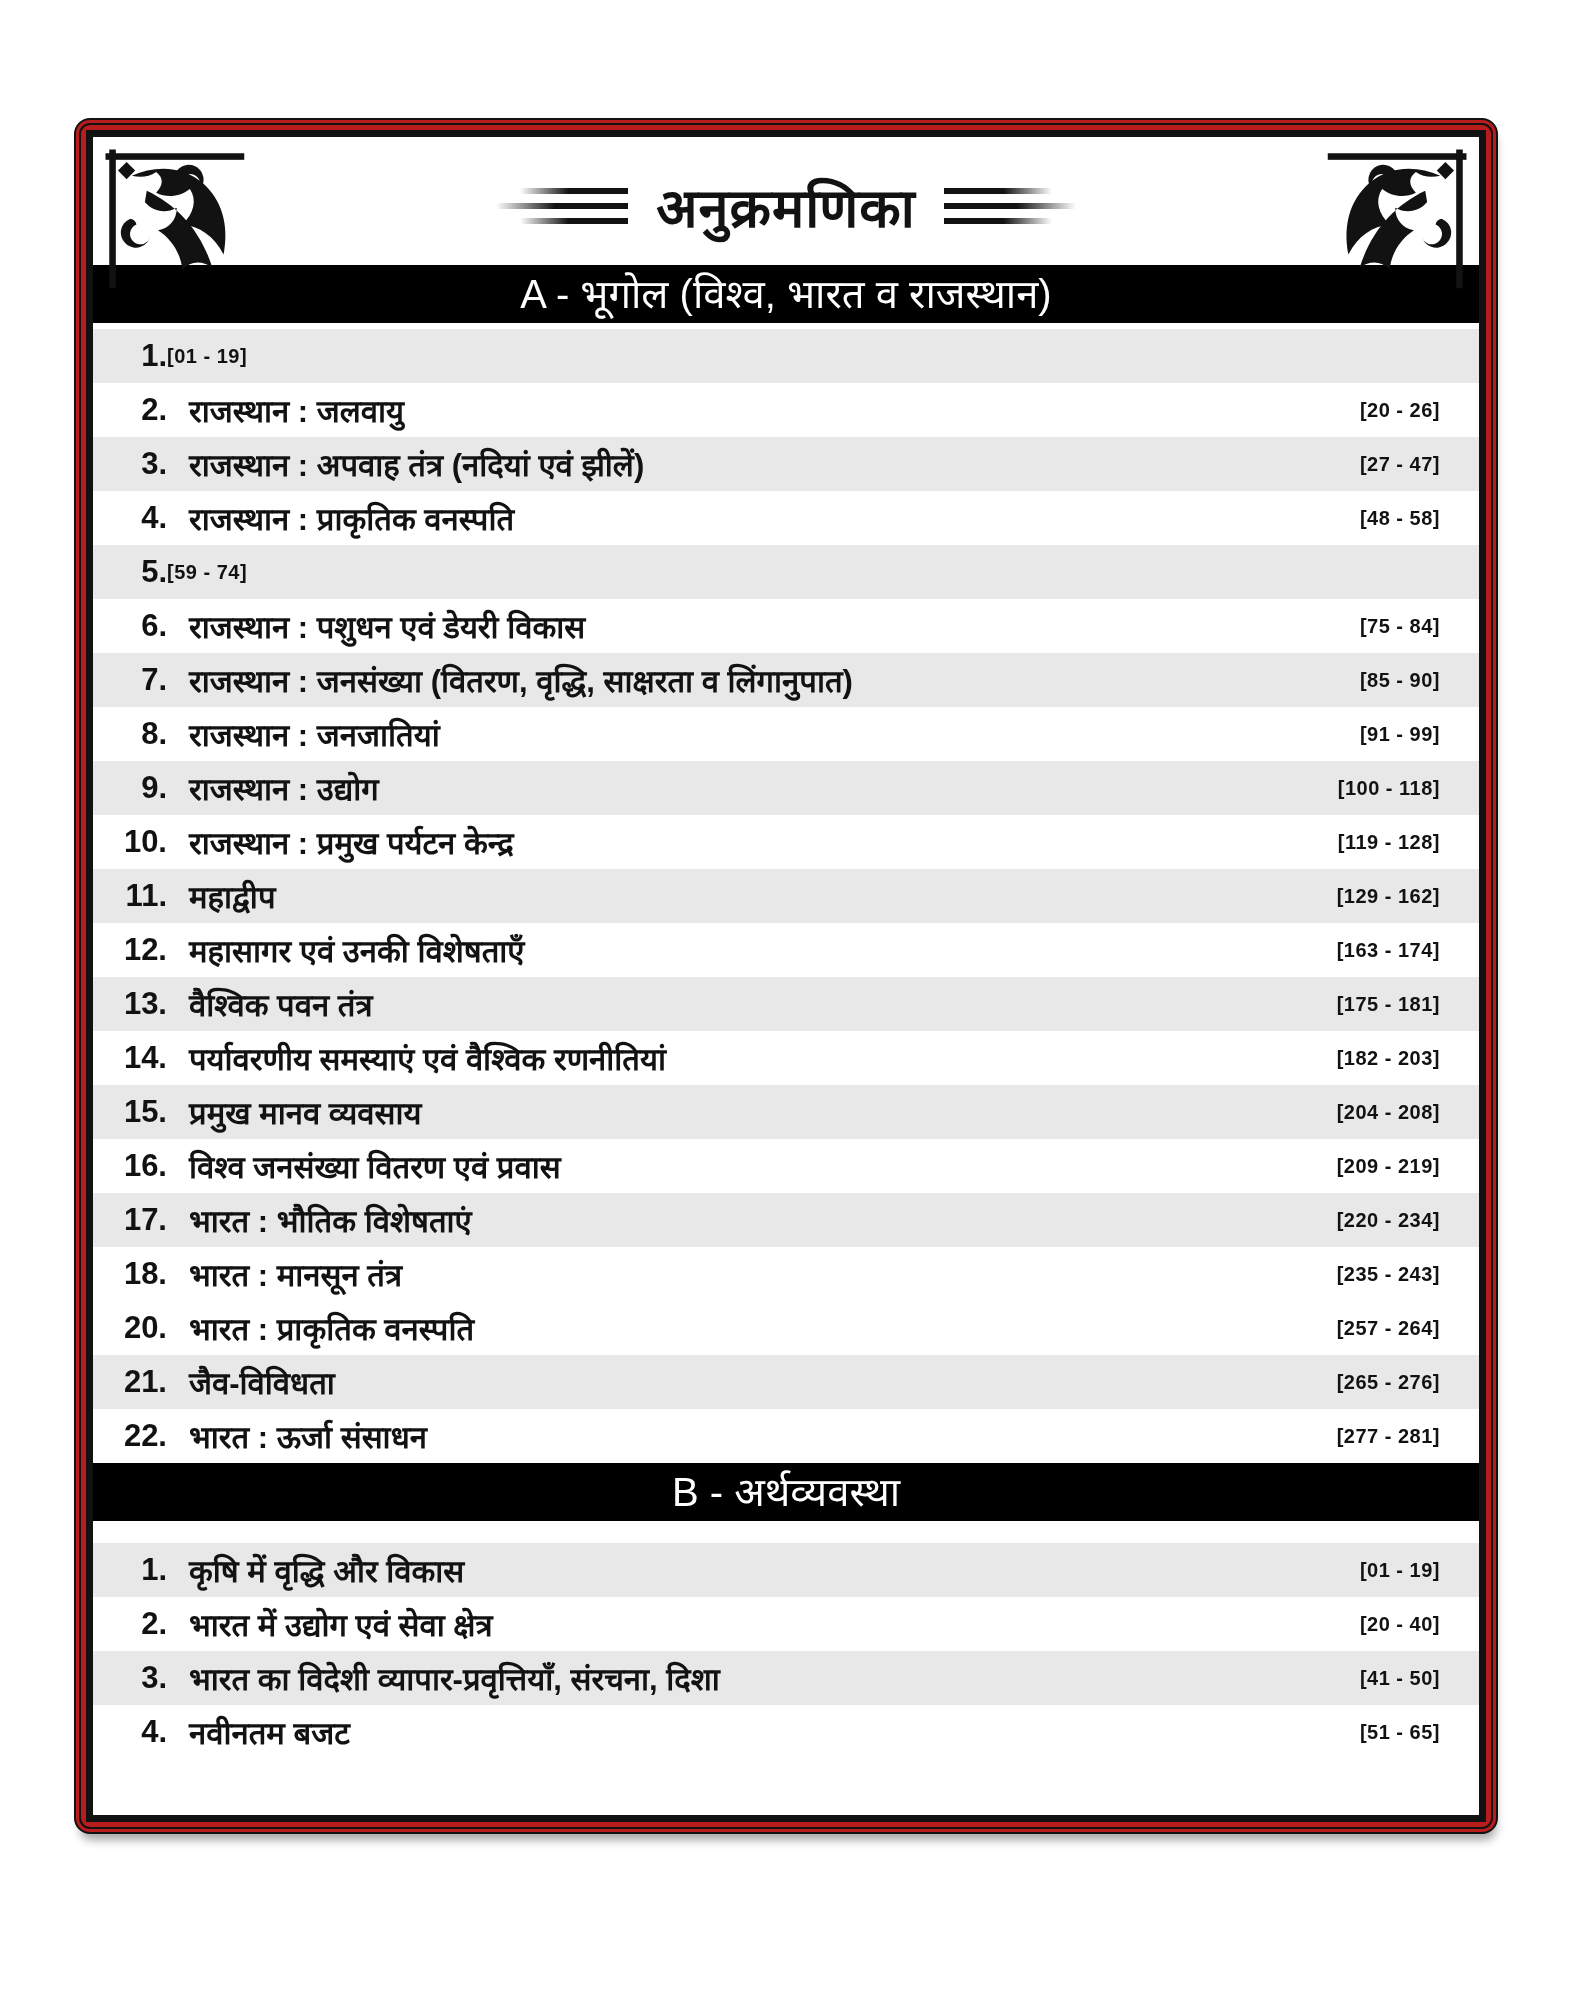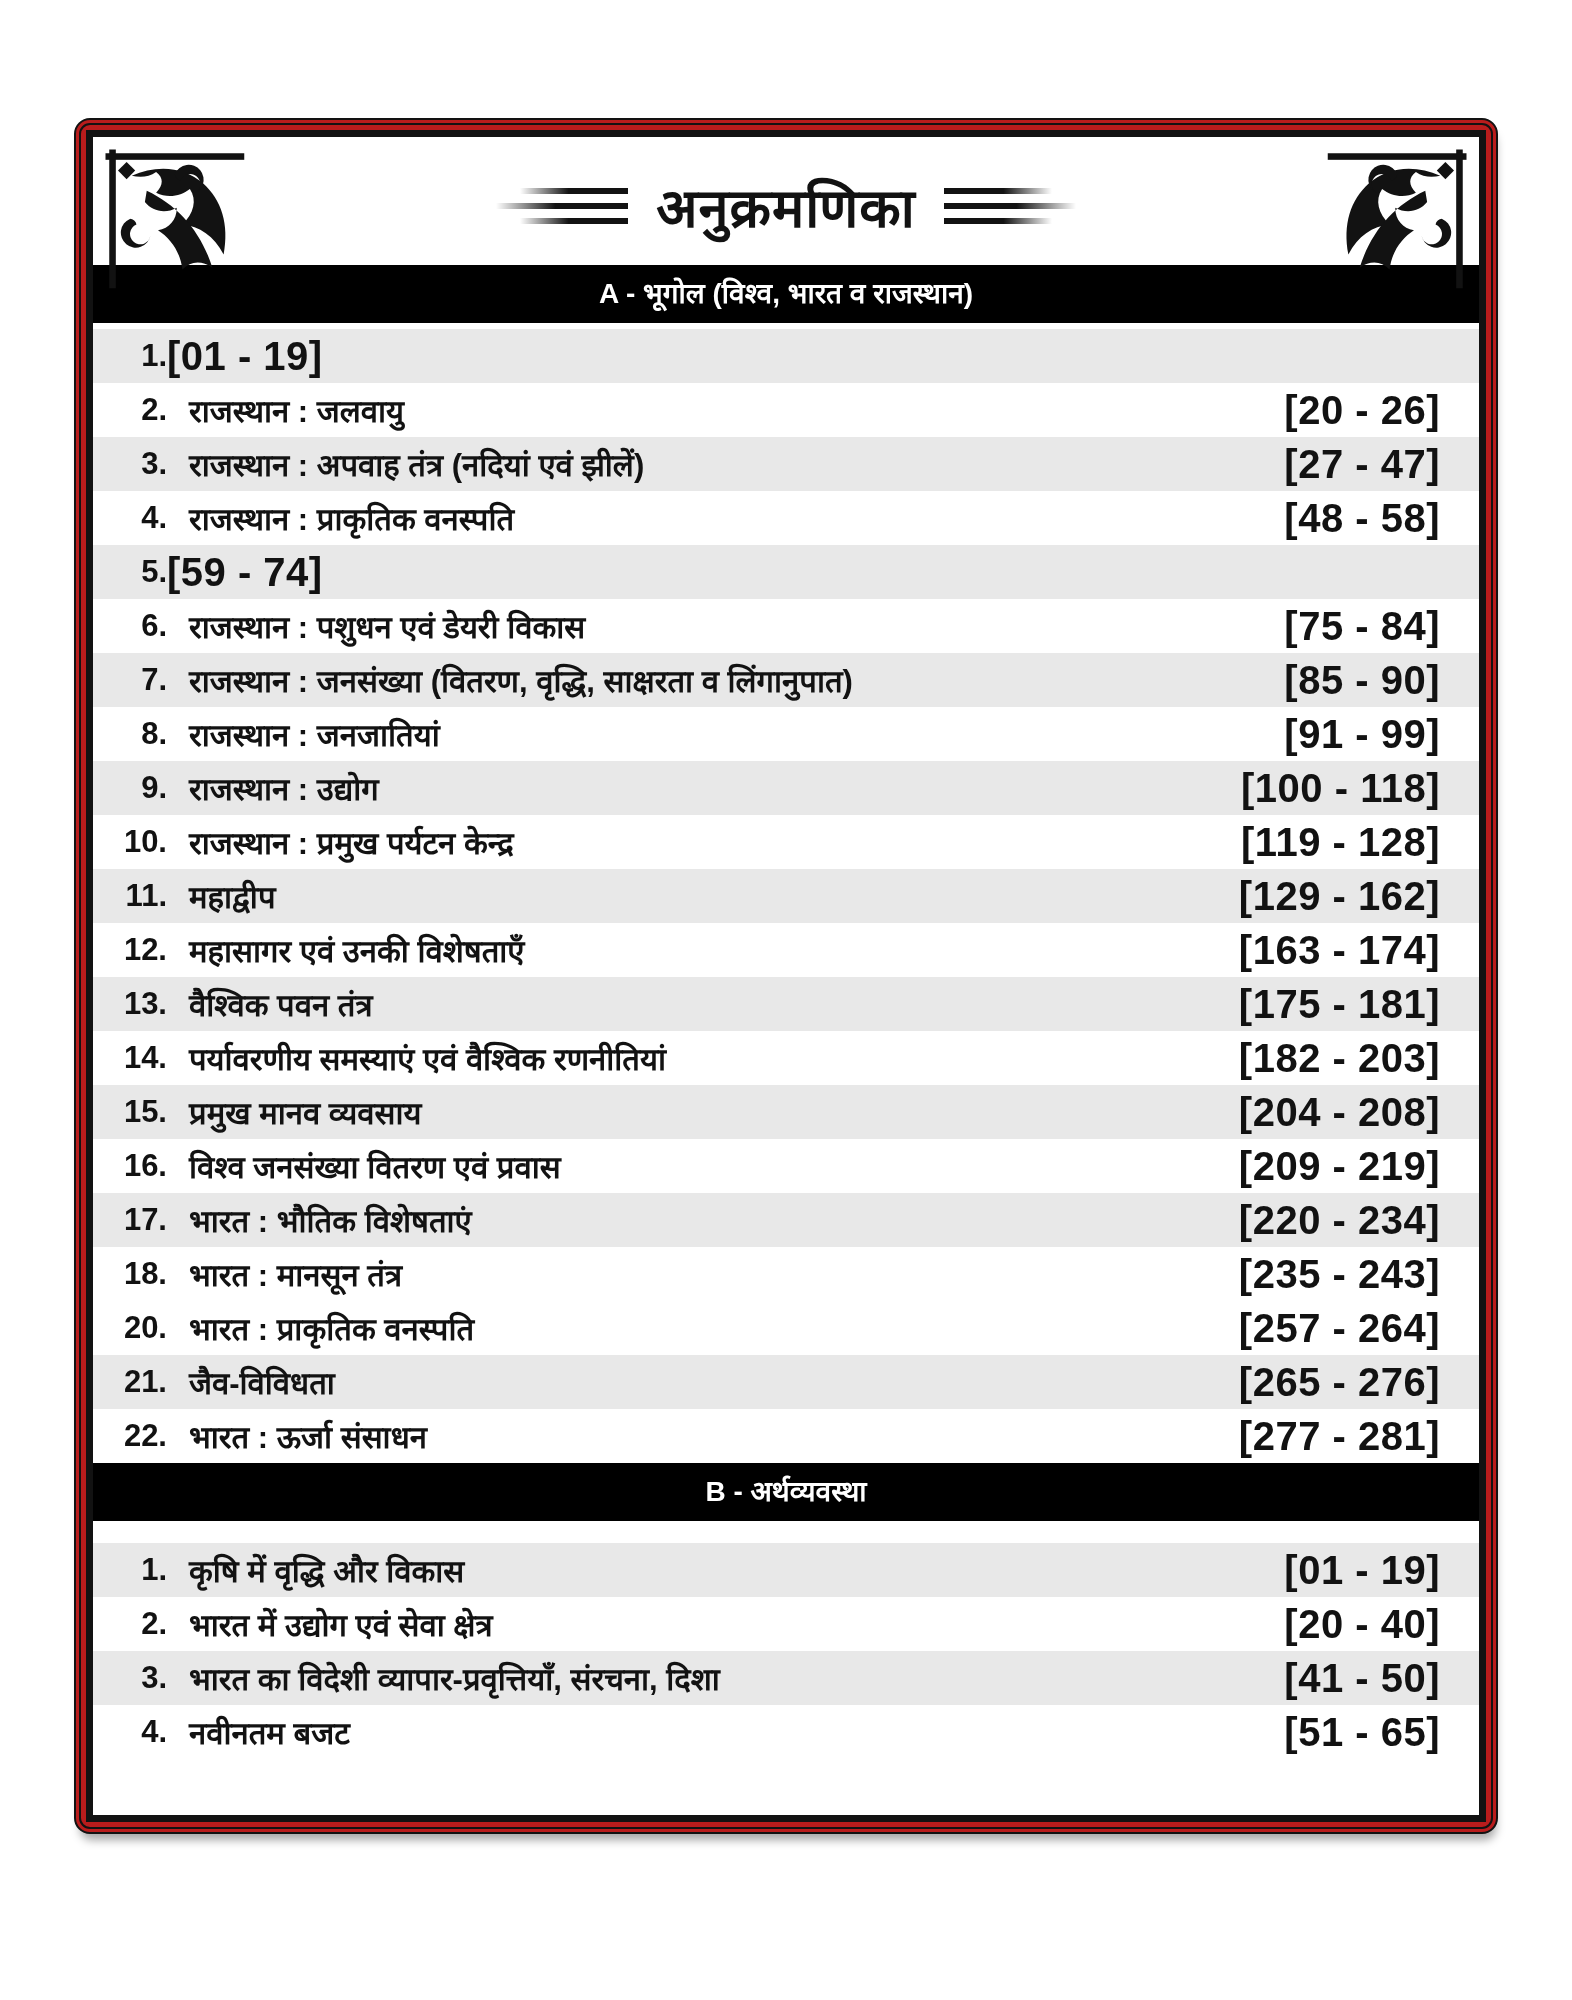--- a/index.html
+++ b/index.html
@@ -63,37 +63,37 @@
   .speed-lines i:nth-child(2) { width: 132px; }
   .speed-lines.lines-left  { align-items: flex-end; }
   .speed-lines.lines-right { align-items: flex-start; }
   .speed-lines.lines-left  i { background: linear-gradient(to left,  var(--ink) 55%, rgba(0,0,0,0)); }
   .speed-lines.lines-right i { background: linear-gradient(to right, var(--ink) 55%, rgba(0,0,0,0)); }
 
   .section-bar {
     background: var(--header-bg);
     color: var(--header-text);
     text-align: center;
-    font-size: 28px; font-weight: 700;
+    font-size: 40px; font-weight: 400;
     height: 58px; line-height: 58px;
     white-space: nowrap;
   }
   .section-list { margin-top: 6px; }
   .section-list.b-gap { margin-top: 22px; }
 
   .row {
     display: flex; align-items: center;
     height: 54px;
     font-weight: 700; font-size: 31px;
     white-space: nowrap;
   }
   .row.stripe { background: var(--stripe); }
   .row .num   { flex: none; width: 74px; text-align: right; }
   .row .title { flex: 1; padding-left: 22px; overflow: hidden; }
-  .row .pages { flex: none; padding-right: 39px; font-size: 40px; letter-spacing: 0.5px; }
+  .row .pages { flex: none; padding-right: 39px; font-size: 20px; letter-spacing: 0.5px; }
 </style>
 </head>
 <body>
 
 <div class="frame-wrap">
   <div class="frame-a">
     <div class="frame-b">
       <div class="frame-c">
 
         <span class="ornament left">

